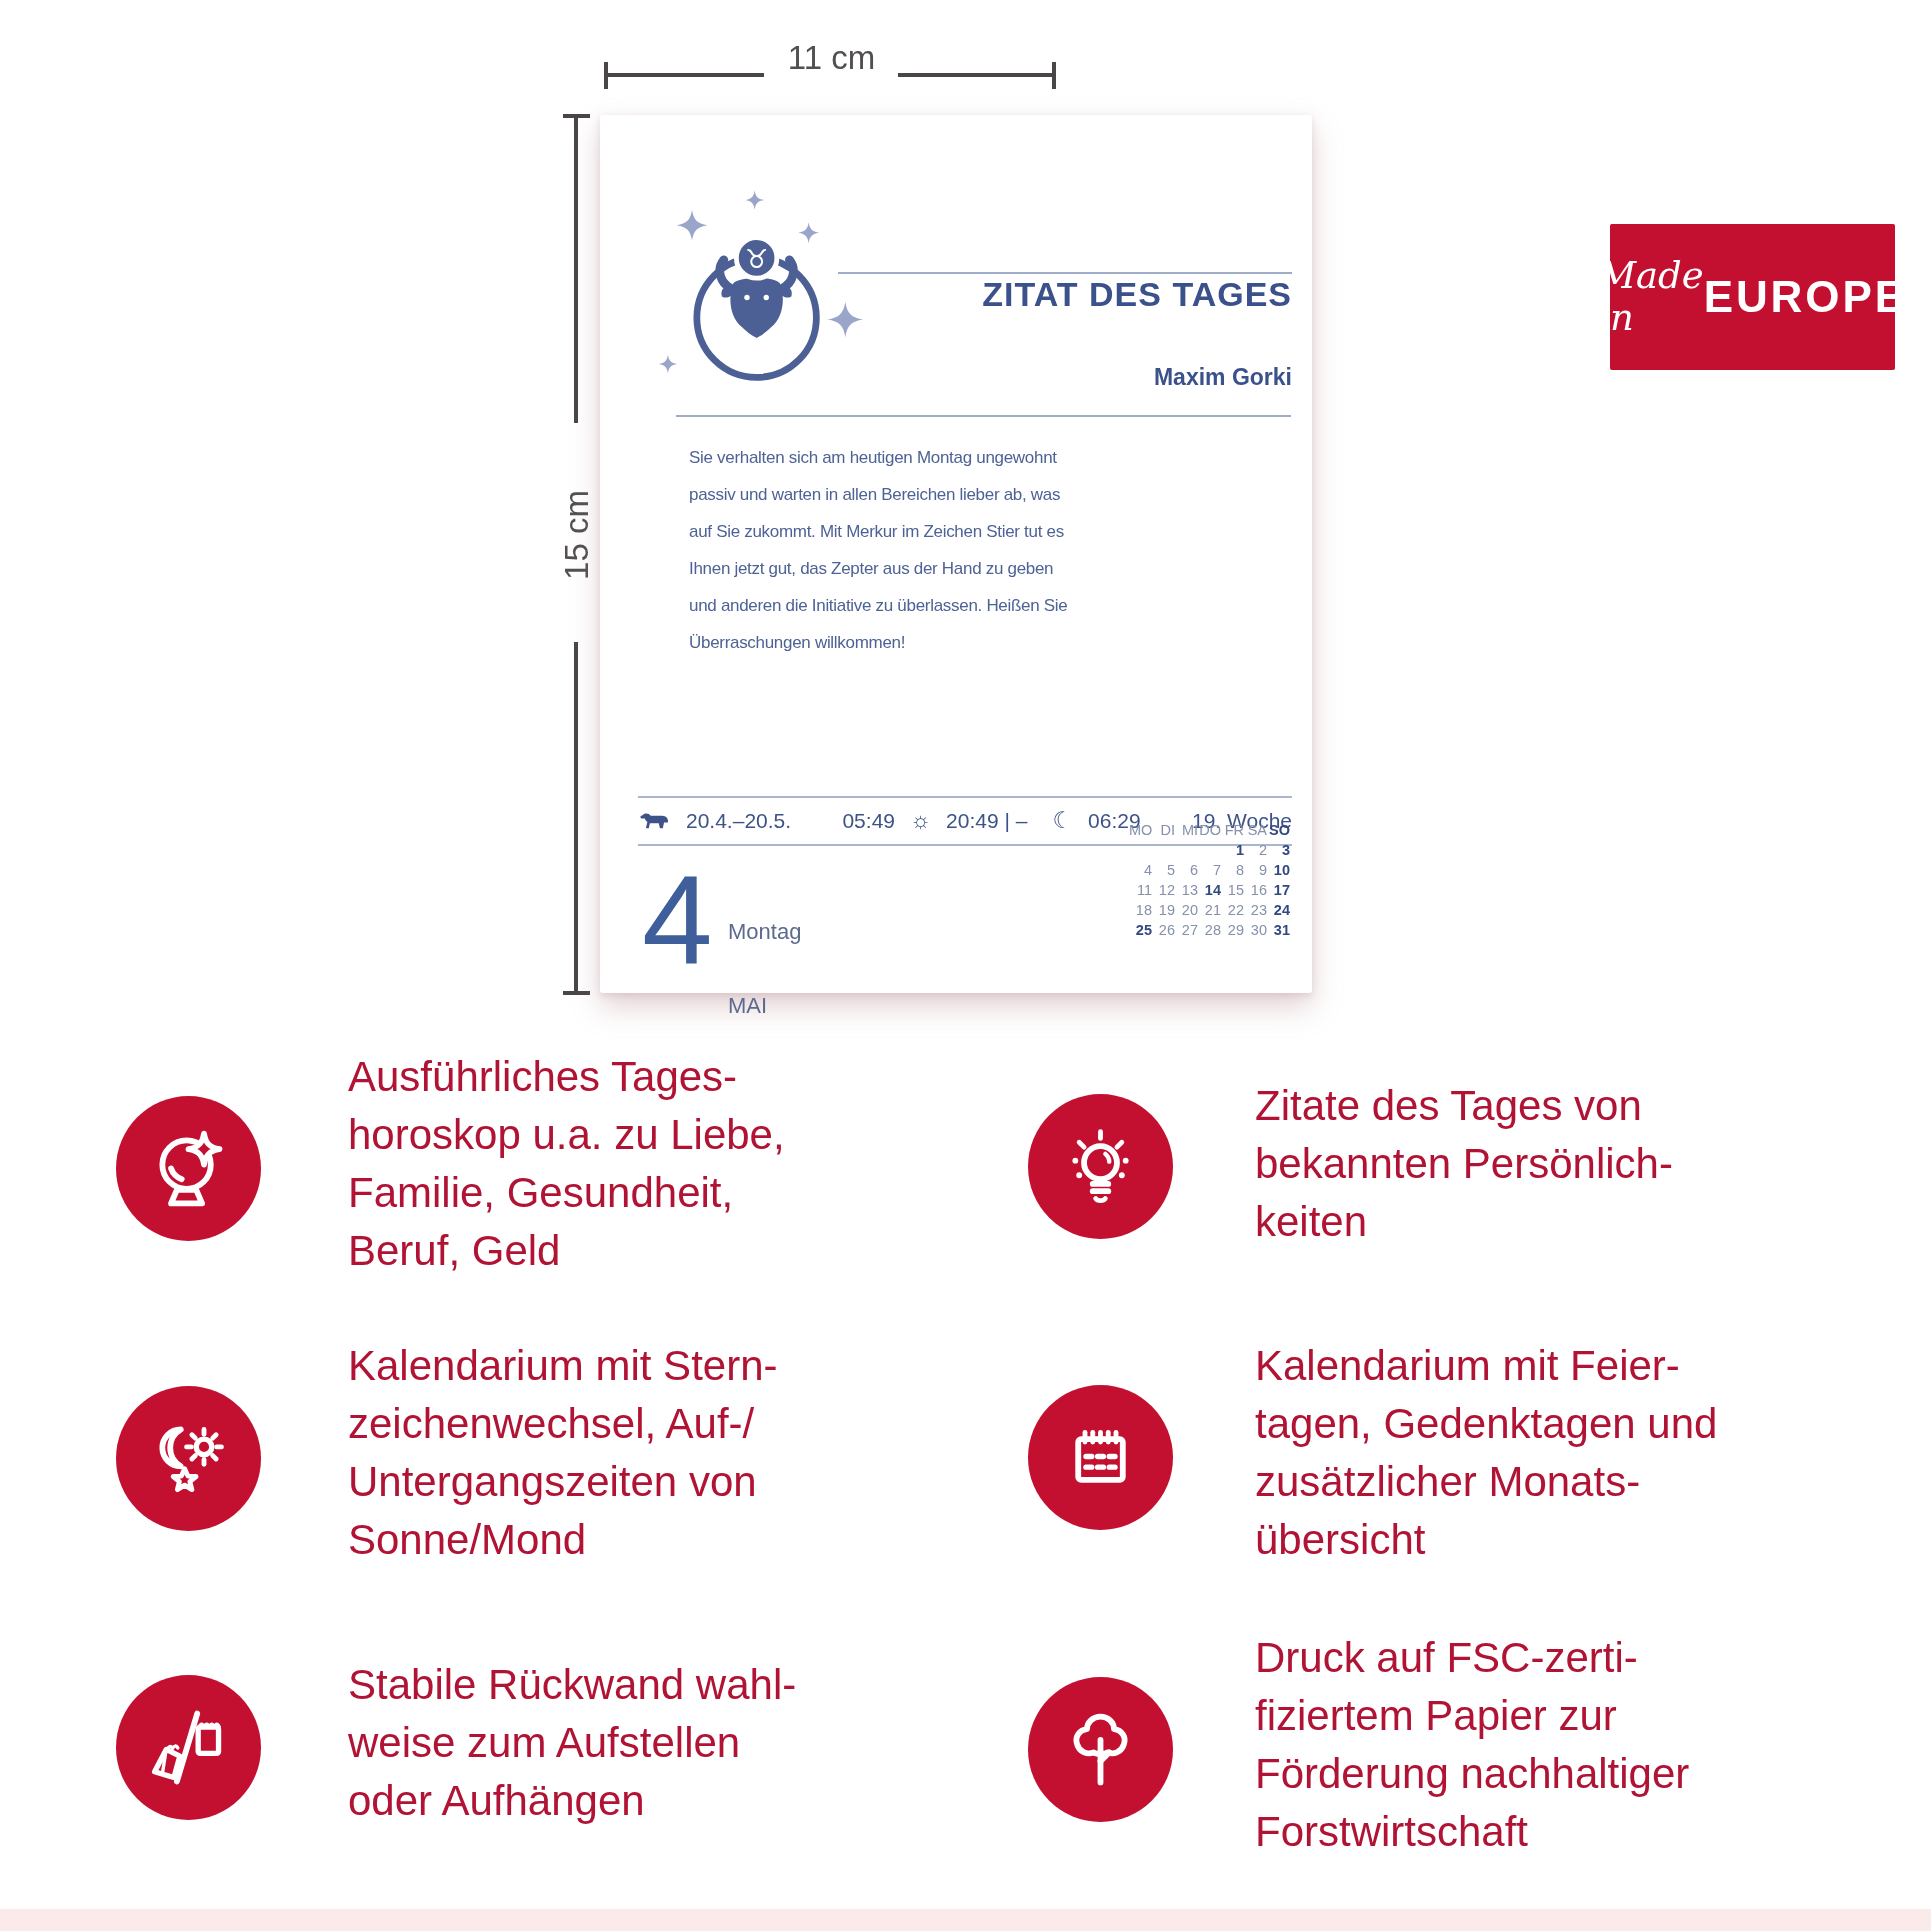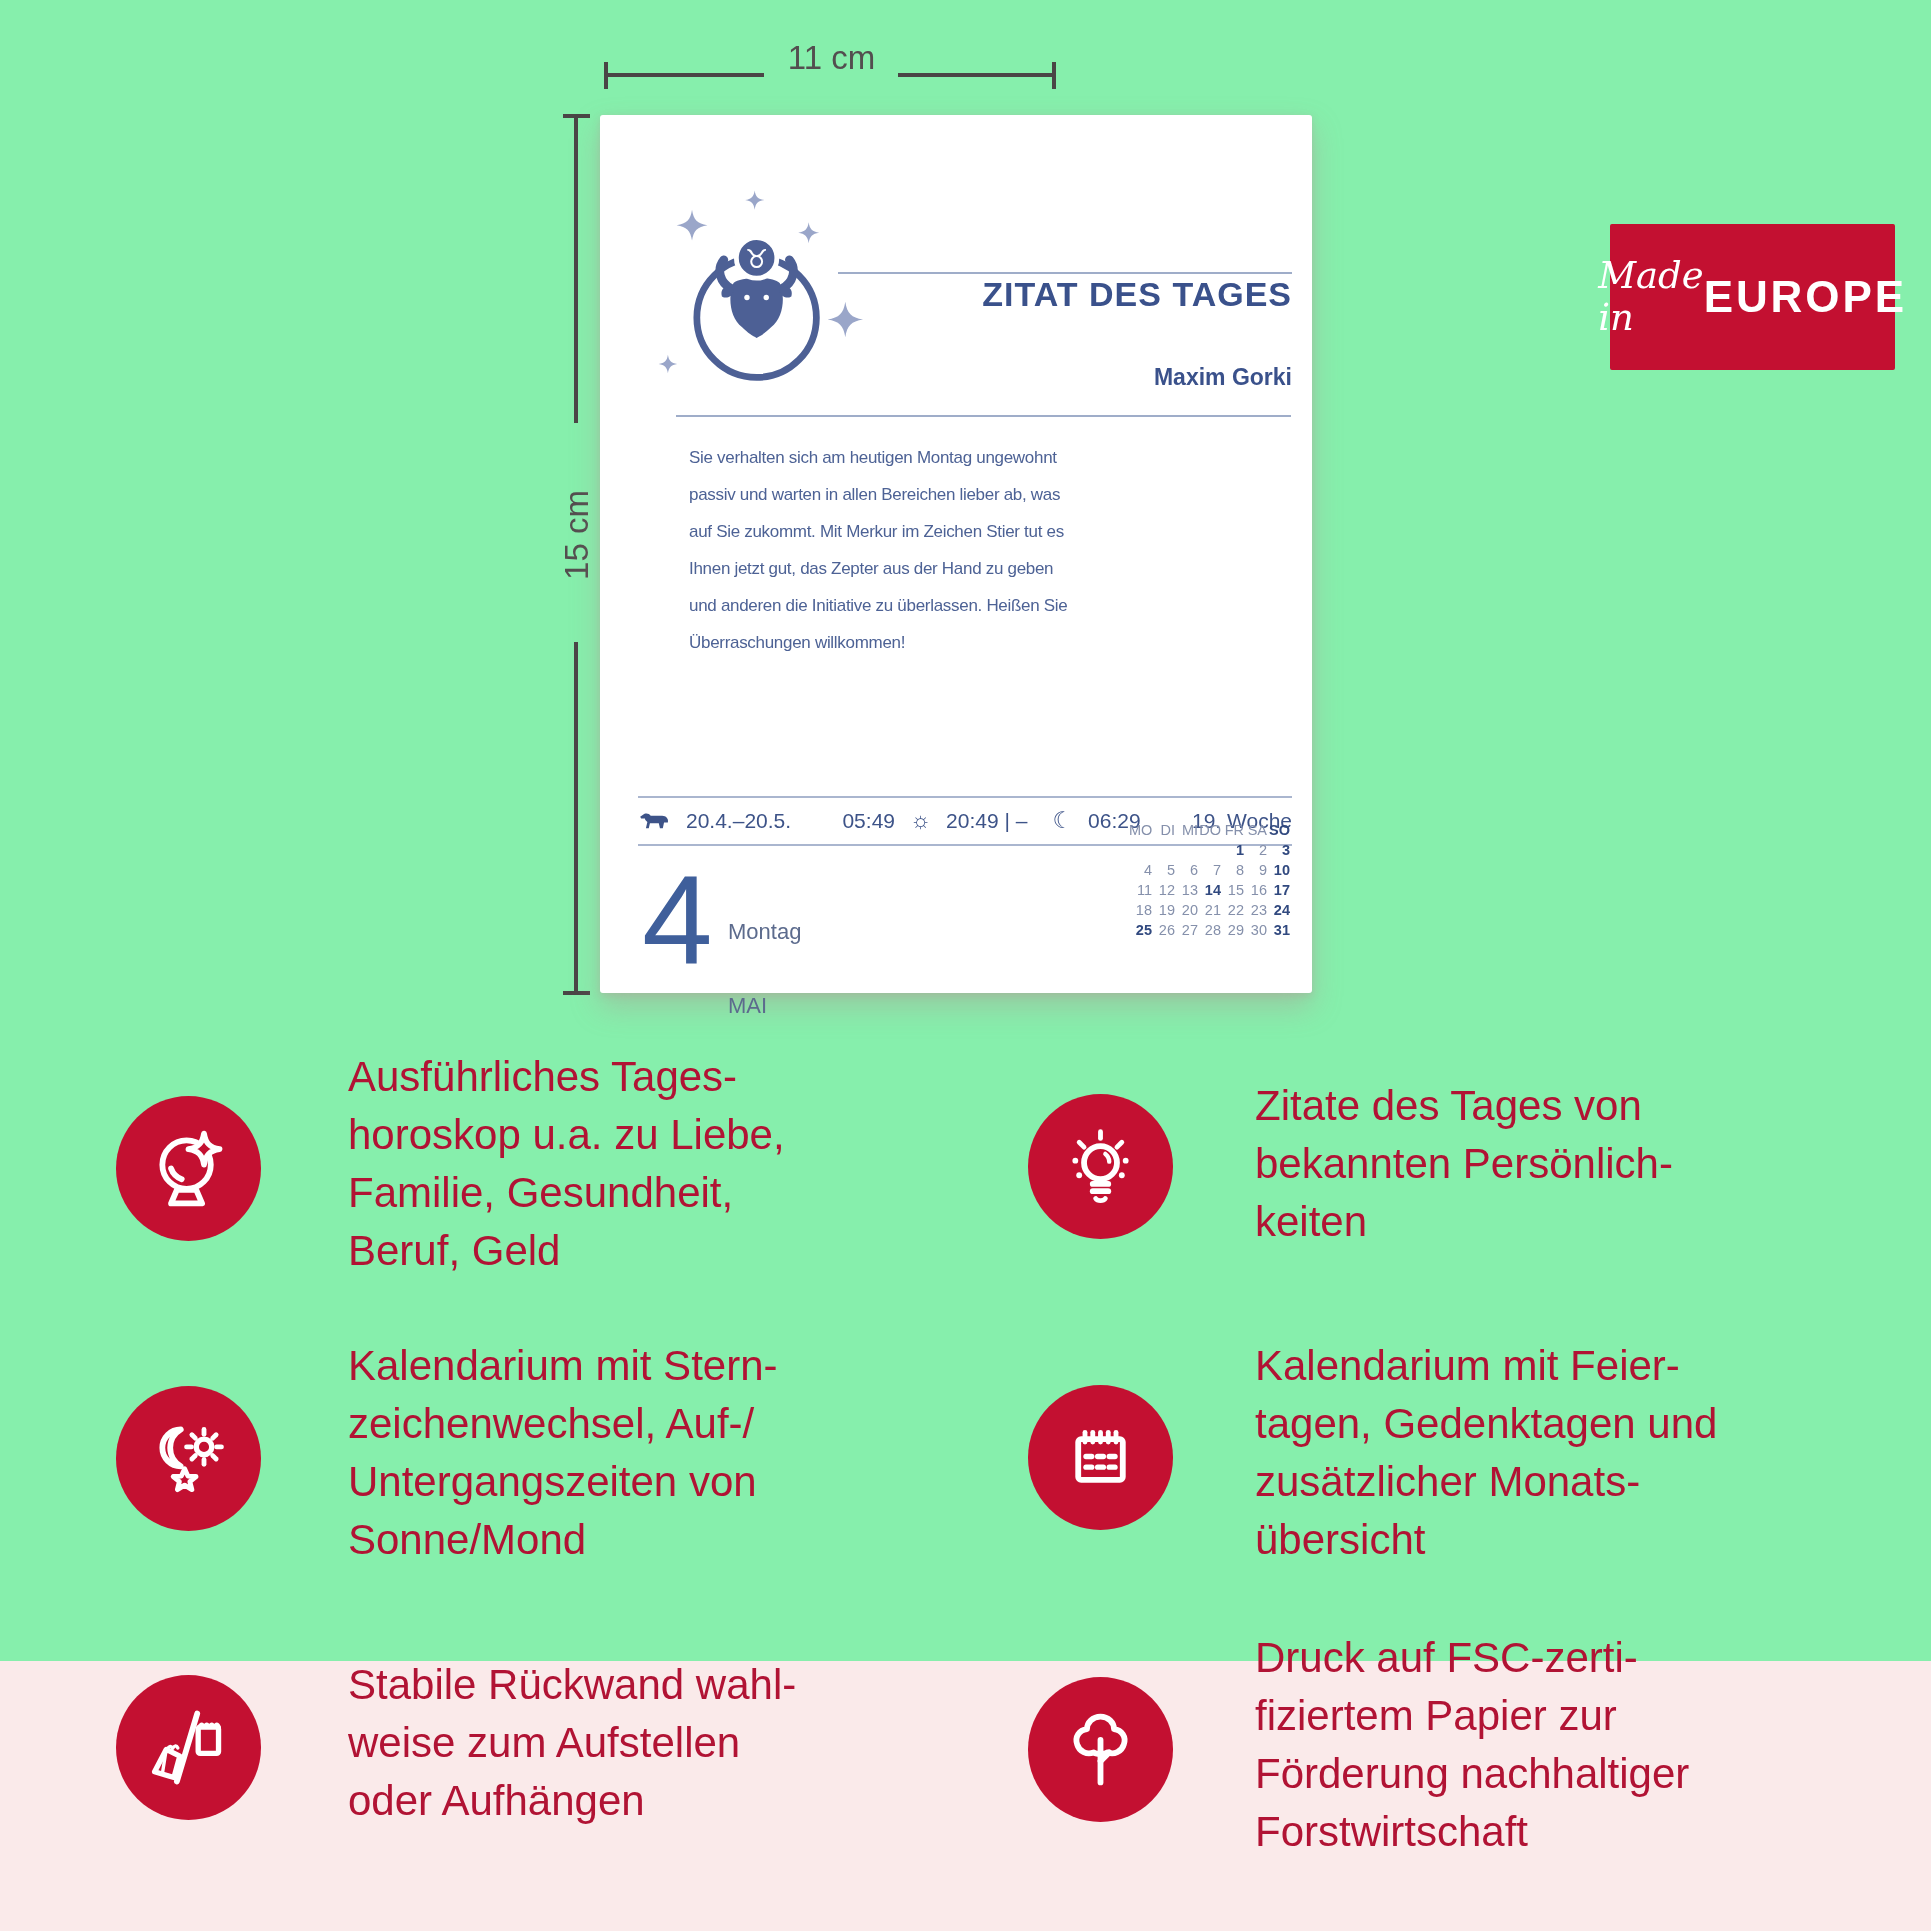--- a/index.html
+++ b/index.html
@@ -1,17 +1,17 @@
 <!DOCTYPE html>
 <html><head>
 <meta charset="utf-8">
 <style>
   html,body{margin:0;padding:0;}
   body{width:1931px;height:1931px;background:#faeaea;font-family:"Liberation Sans",sans-serif;overflow:hidden;}
-  .canvas{position:relative;width:1931px;height:1661px;background:#86efac;}
+  .canvas{position:relative;width:1931px;height:1909px;background:#ffffff;}
 
   
   .dim-seg{position:absolute;background:#4a4546;}
   .dim-label{position:absolute;color:#534e4f;font-size:33px;}
   .dim-label-v{transform:rotate(-90deg);transform-origin:center;}
 
   
   .card{position:absolute;left:600px;top:115px;width:712px;height:878px;background:#ffffff;
         border-radius:2.9px;box-shadow:0 13.5px 29px rgba(185,140,145,.38),0 2.9px 7.7px rgba(185,140,145,.25);}
   .rule{position:absolute;height:1.9px;background:#9fadc9;}

